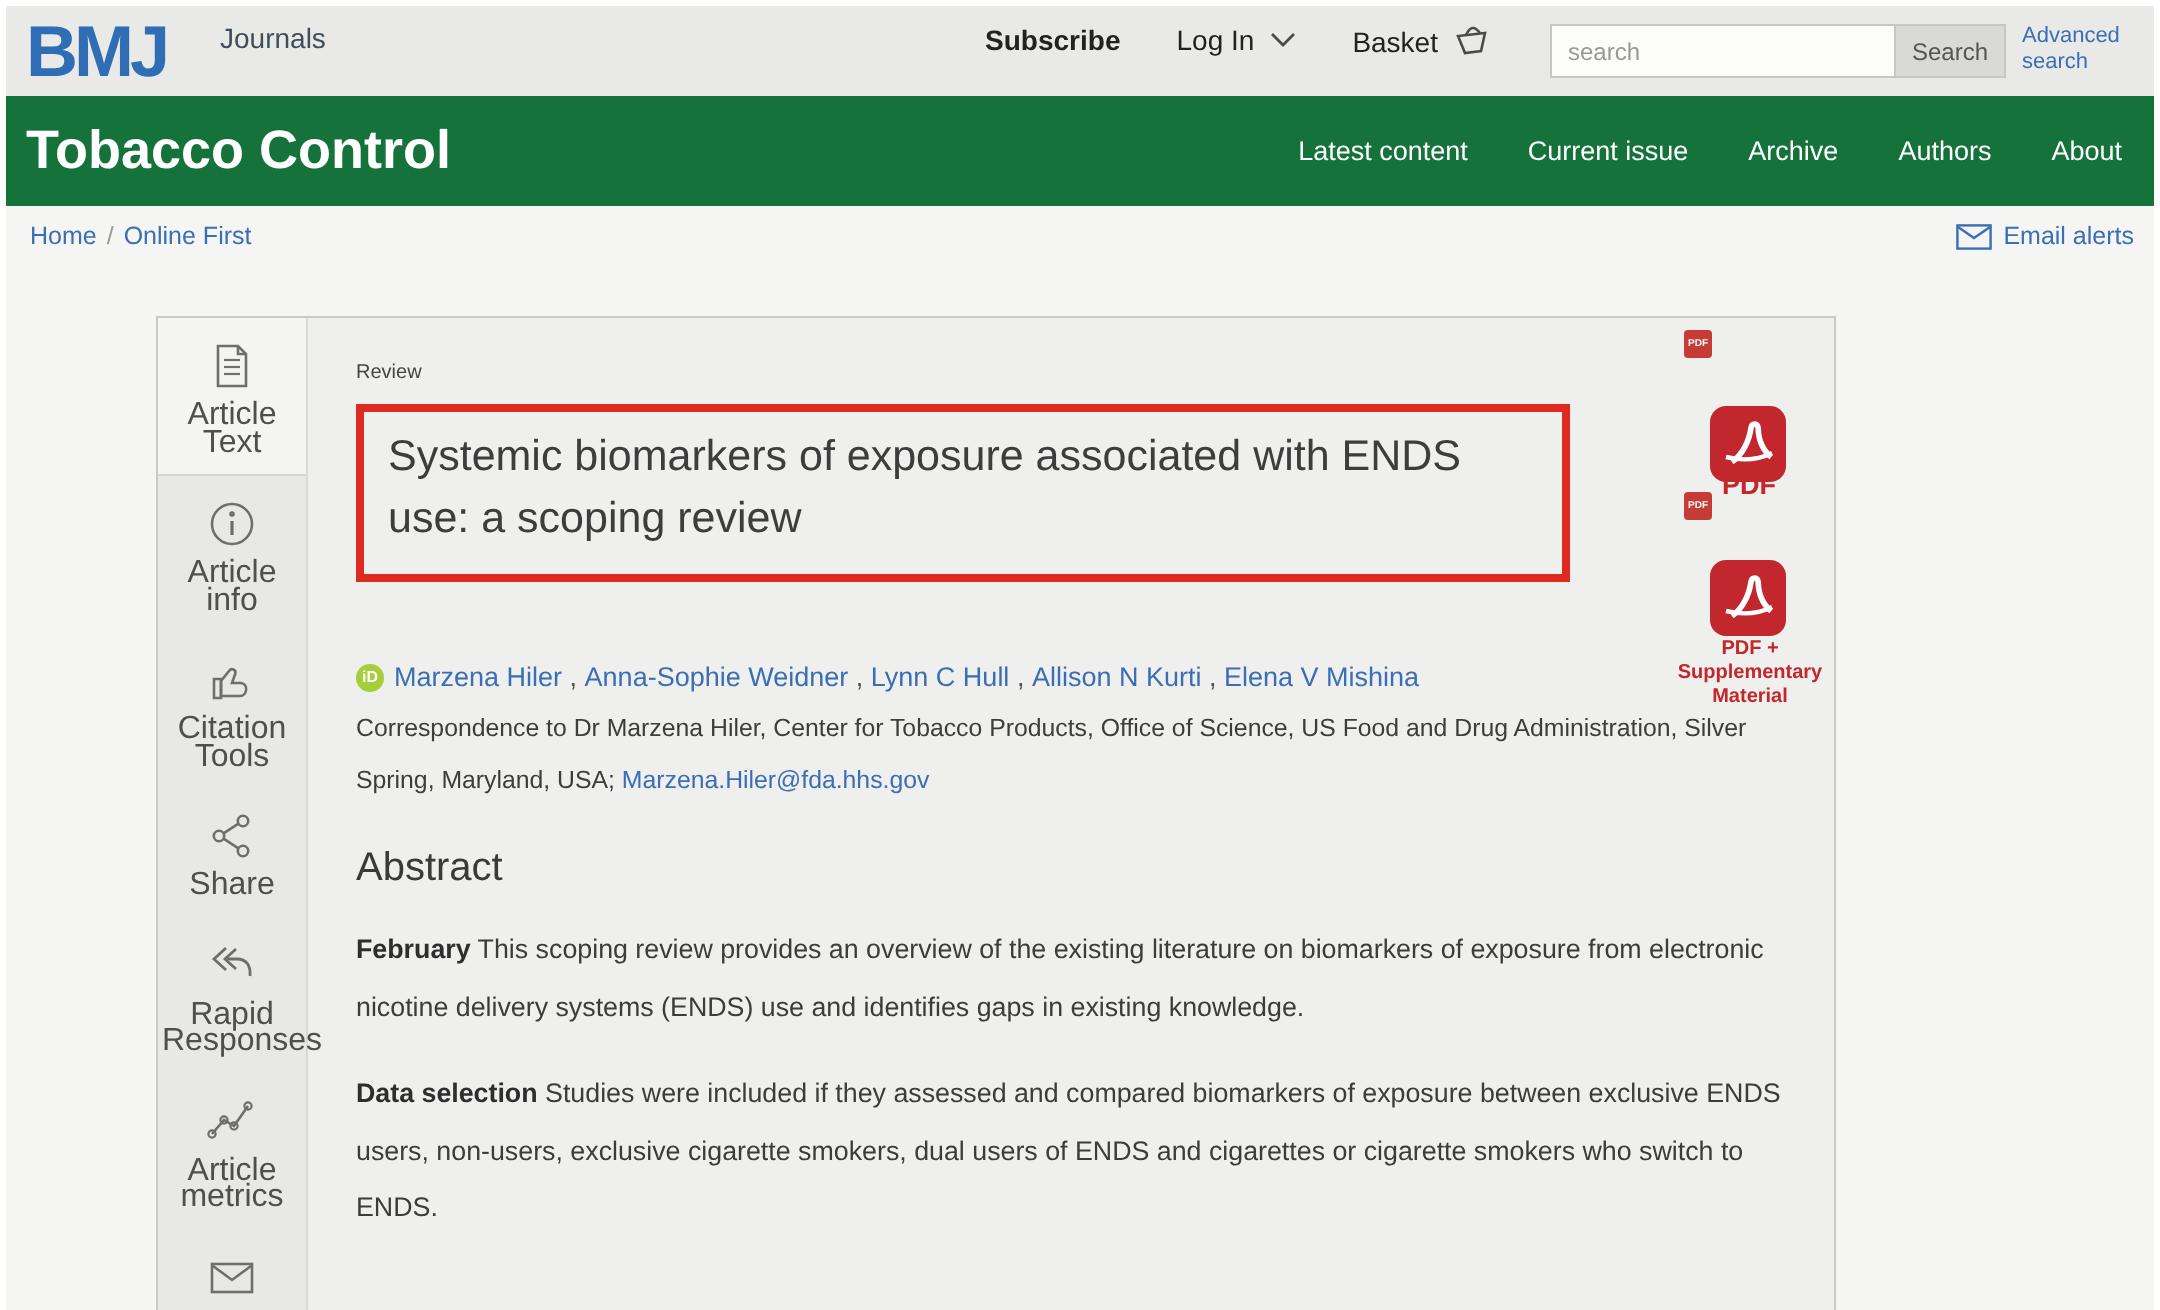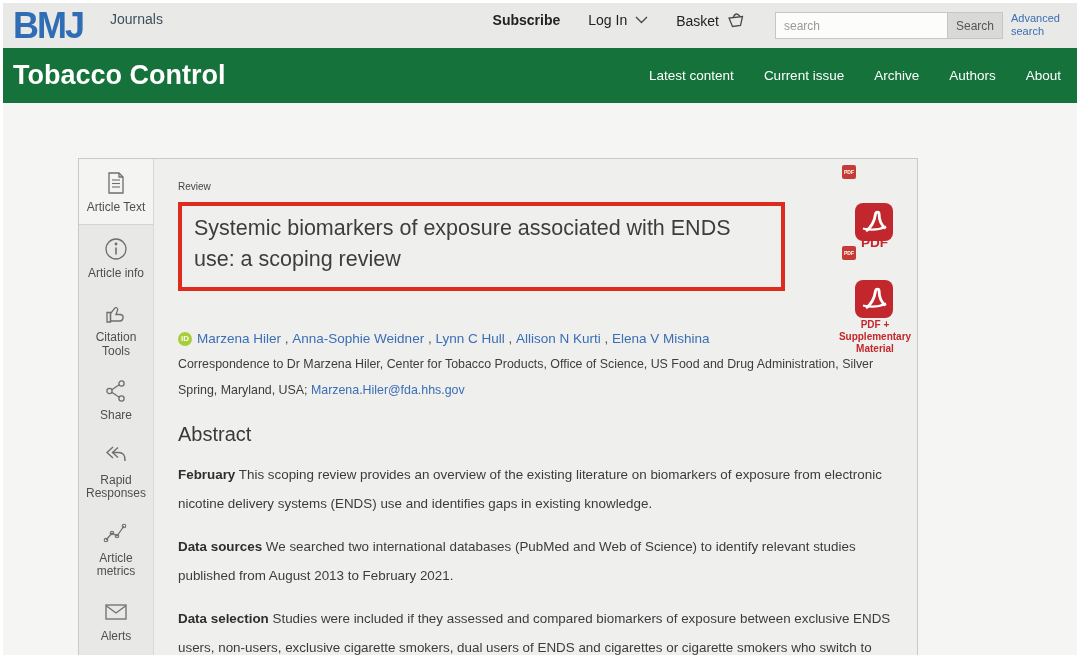--- a/index.html
+++ b/index.html
@@ -34,21 +34,21 @@
   .crumb-row { display: flex; justify-content: space-between; padding: 8px 10px 0 12px; }
   .breadcrumb { font-size: 12.5px; color: #8a8a8a; }
   .breadcrumb a { color: #3a6eb5; text-decoration: none; cursor: pointer; }
   .crumb-sep { margin: 0 5px; color: #9a9a98; }
   .email-alerts { display: flex; align-items: center; gap: 6px; color: #3a6eb5; font-size: 12.5px; cursor: pointer; }
 
   
   .card { position: absolute; left: 75px; top: 55px; width: 840px; height: 520px; background: #efefed; border: 1px solid #c9c9c7; display: flex; }
 
   .sidebar { width: 75px; background: #e8e8e6; border-right: 1px solid #d8d8d6; flex: none; }
-  .side-item { padding: 11px 2px 9px; text-align: center; color: #4f4f4f; font-size: 12px; line-height: 13.5px; cursor: pointer; }
+  .side-item { padding: 11px 2px 9px; text-align: center; color: #4f4f4f; font-size: 16px; line-height: 13.5px; cursor: pointer; }
   .side-item.active { background: #f4f4f2; border-bottom: 1px solid #d4d4d2; }
   .side-icon { display: block; margin: 0 auto 5px; width: 26px; height: 26px; color: #6e6e6e; }
 
   .content { position: relative; flex: 1; padding: 22px 0 0 24px; }
   .category { font-size: 10px; color: #454545; margin-bottom: 10px; }
   .title-box { border: 4px solid #de2a1f; width: 607px; padding: 7px 12px 12px; }
   .article-title { font-size: 21.5px; line-height: 31px; color: #3d3d3d; font-weight: 400; cursor: pointer; }
 
   .authors { margin-top: 40px; font-size: 13.5px; color: #3a6eb5; display: flex; align-items: center; flex-wrap: wrap; }
   .authors a { color: #3a6eb5; text-decoration: none; cursor: pointer; }
@@ -119,20 +119,34 @@
       <span class="jnav-item">Latest content</span>
       <span class="jnav-item">Current issue</span>
       <span class="jnav-item">Archive</span>
       <span class="jnav-item">Authors</span>
       <span class="jnav-item">About</span>
     </div>
   </div>
 
   <div class="page-body">
 
+    <div class="crumb-row">
+      <div class="breadcrumb">
+        <a>Home</a><span class="crumb-sep">/</span><a>Online First</a>
+      </div>
+      <div class="email-alerts">
+        <span>
+          <svg width="18" height="13" viewBox="0 0 18 13">
+              <rect x="0.7" y="0.7" width="16.6" height="11.6" fill="none" stroke="#3a6eb5" stroke-width="1.2"></rect>
+              <polyline points="1,1.5 9,7 17,1.5" fill="none" stroke="#3a6eb5" stroke-width="1.2"></polyline>
+            </svg>
+        </span>
+        <span>Email alerts</span>
+      </div>
+    </div>
 
     <div class="card">
 
       <div class="sidebar">
         <div class="side-item active">
           <span class="side-icon">
             <svg width="26" height="26" viewBox="0 0 26 26">
                 <path d="M6 3 h10 l4 4 v16 H6 Z" fill="none" stroke="currentColor" stroke-width="1.3"></path>
                 <path d="M16 3 v4 h4" fill="none" stroke="currentColor" stroke-width="1.3"></path>
                 <line x1="9" y1="10" x2="17" y2="10" stroke="currentColor" stroke-width="1.1"></line>
@@ -226,21 +240,20 @@
           <a>Elena V Mishina</a>
         </div>
 
         <div class="correspondence">
           <span>Correspondence to Dr Marzena Hiler, Center for Tobacco Products, Office of Science, US Food and Drug Administration, Silver Spring, Maryland, USA; </span><a>Marzena.Hiler@fda.hhs.gov</a>
         </div>
 
         <div class="abstract-heading">Abstract</div>
 
         <p class="abs-p"><span class="abs-label">February</span><span> This scoping review provides an overview of the existing literature on biomarkers of exposure from electronic nicotine delivery systems (ENDS) use and identifies gaps in existing knowledge.</span></p>
-        <p class="abs-p"><span class="abs-label">Data sources</span><span> We searched two international databases (PubMed and Web of Science) to identify relevant studies published from August 2013 to February 2021.</span></p>
         <p class="abs-p"><span class="abs-label">Data selection</span><span> Studies were included if they assessed and compared biomarkers of exposure between exclusive ENDS users, non-users, exclusive cigarette smokers, dual users of ENDS and cigarettes or cigarette smokers who switch to ENDS.</span></p>
 
       </div>
 
       <div class="pdf-badge b1">PDF</div>
       <div class="pdf-big big1">
         <svg width="38" height="38" viewBox="0 0 38 38">
             <rect x="0" y="0" width="38" height="38" rx="8" fill="#c1272d"></rect>
             <path d="M11 28 c5-3.5 8.5-10 9.5-17 c.4-2.6 3.6-2.6 3.6 0 c0 6 2.5 11.5 6.5 14.5" fill="none" stroke="#fff" stroke-width="2.8"></path>
             <path d="M8 25.5 c8 2 16 1.5 23-2" fill="none" stroke="#fff" stroke-width="2.2"></path>

